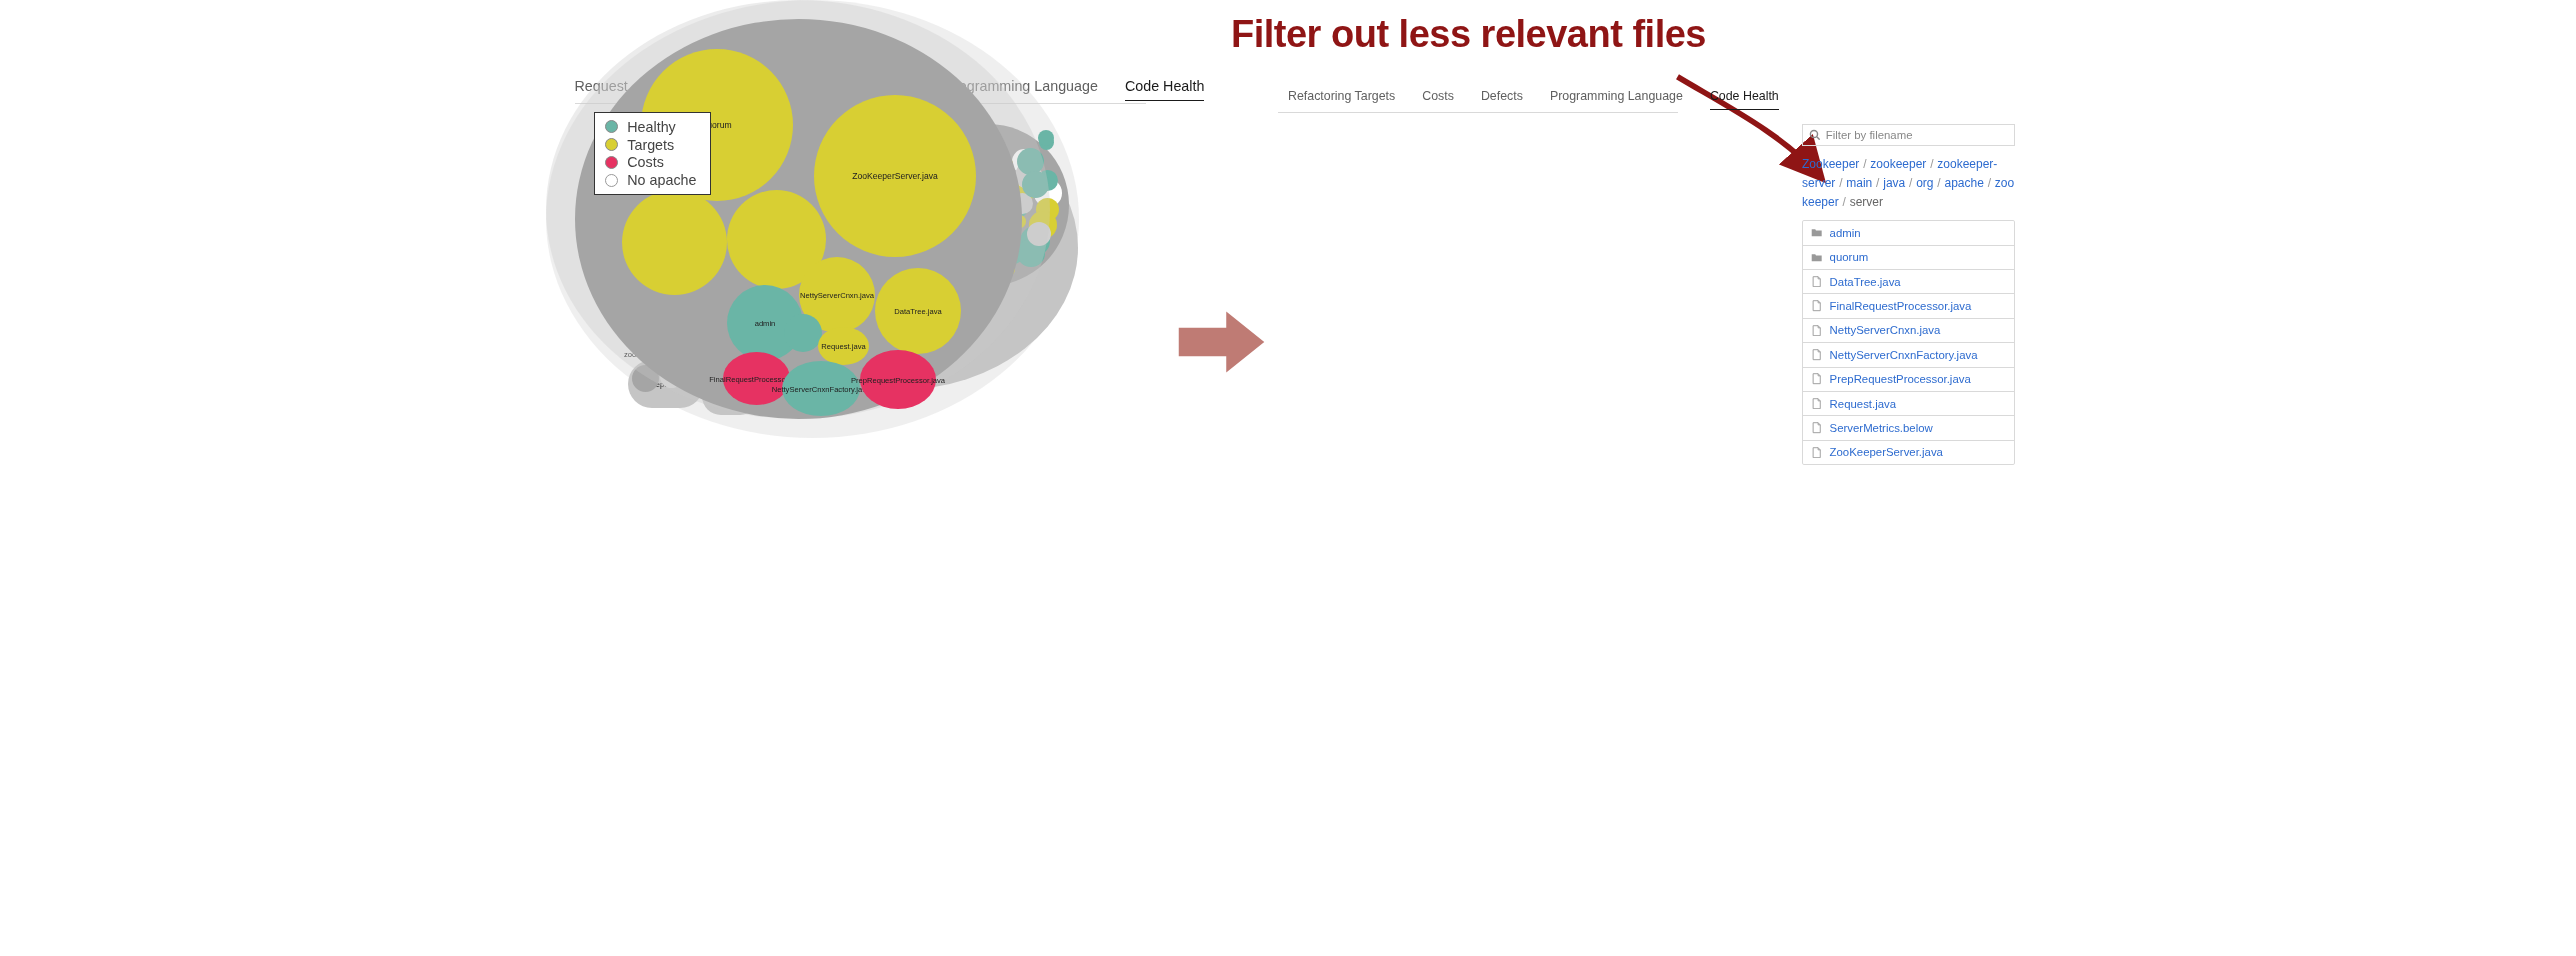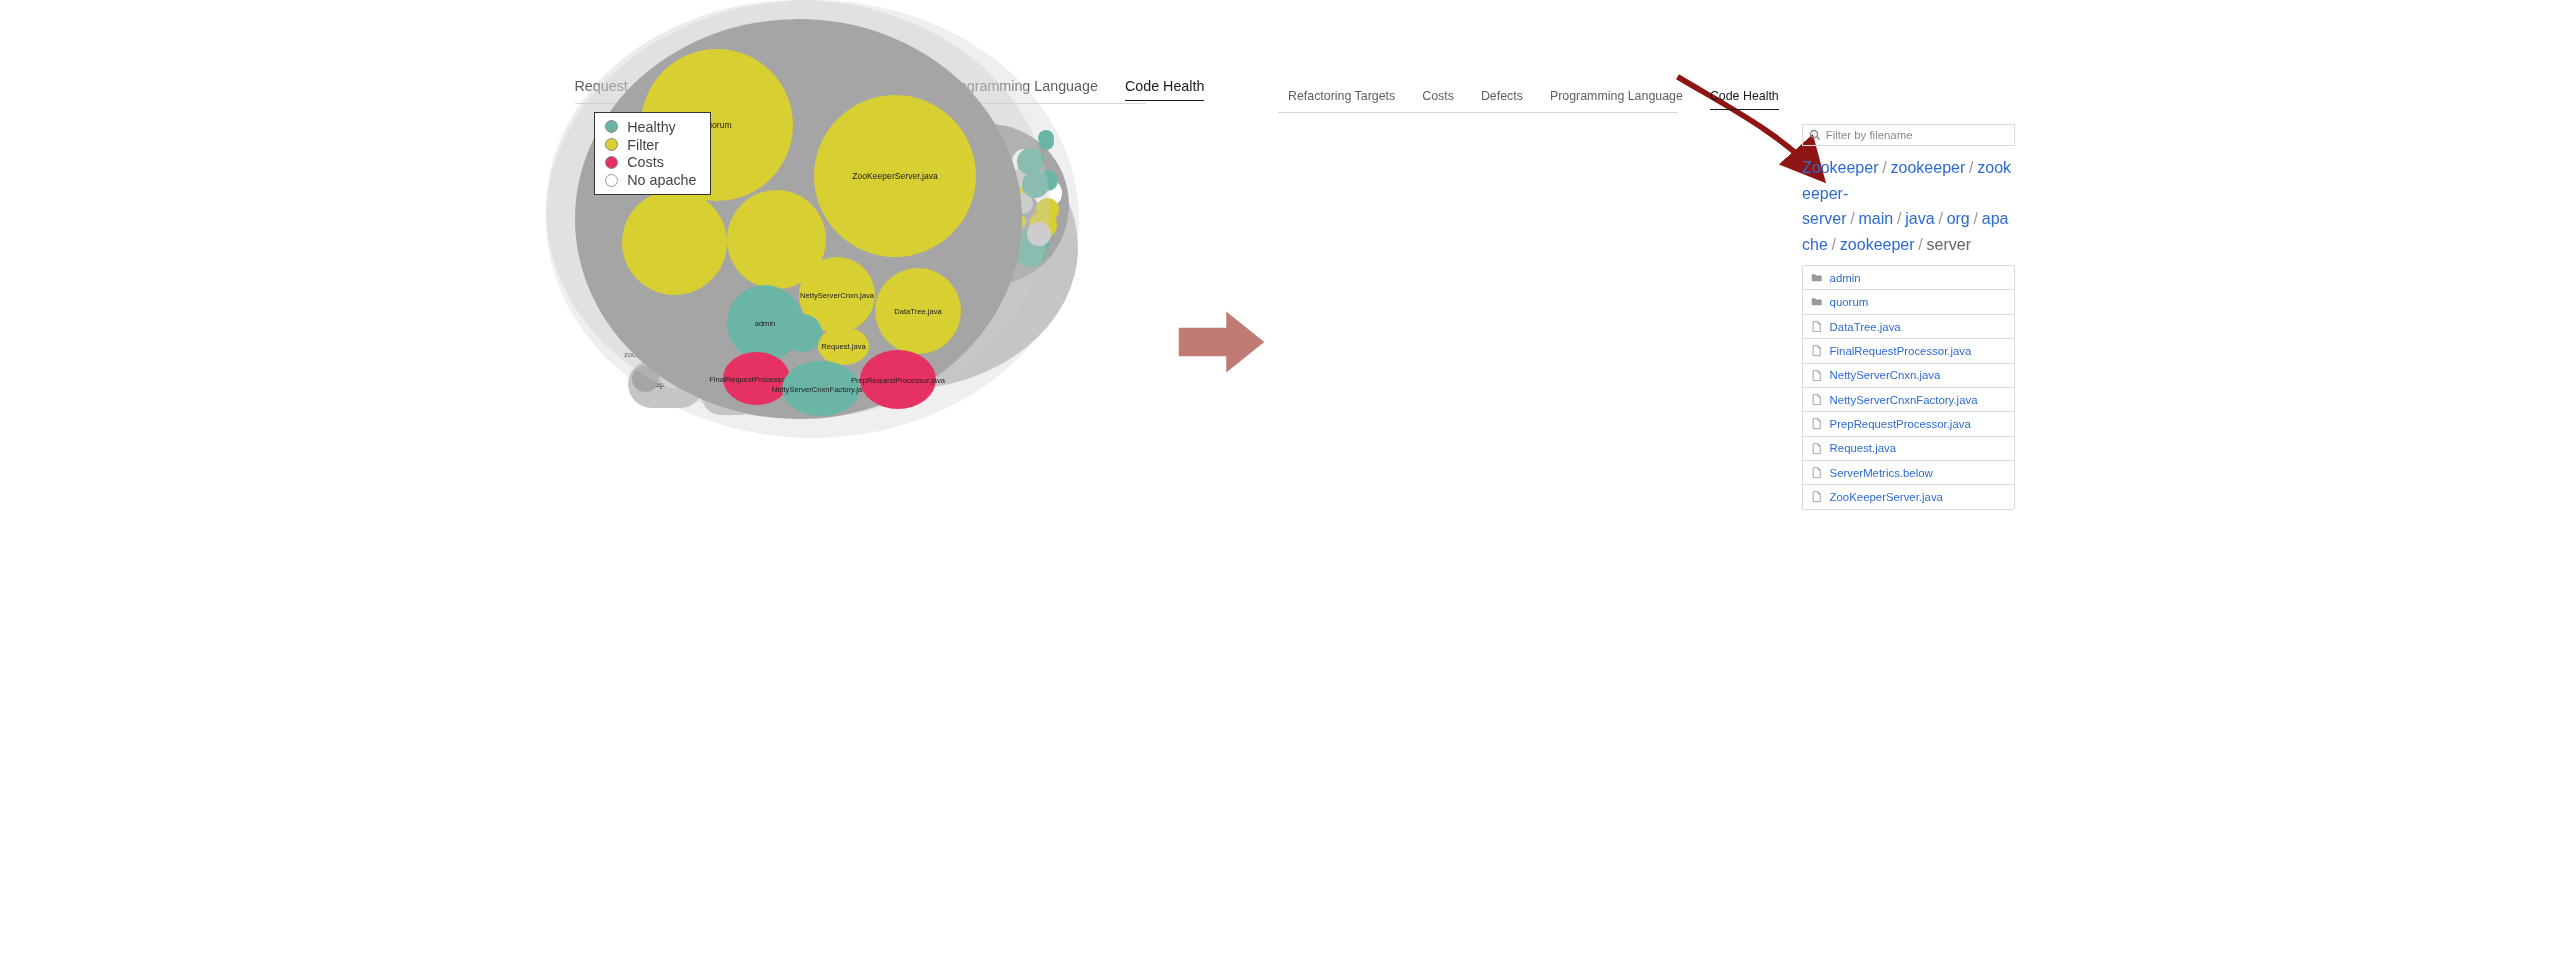--- a/index.html
+++ b/index.html
@@ -145,21 +145,21 @@
     position:absolute;
     left:40%; top:50%;
     width:11.4px;height:11.4px;border-radius:50%;
     background:#fff;border:1px solid #aaa;
     transform:translate(-50%,-50%);
     box-shadow:0 0 1.9px rgba(0,0,0,.2);
   }
   .crumbs{
     margin-top:9.5px;
     line-height:1.6;
-    font-size:16px;
+    font-size:12px;
     word-break:break-word;
   }
   .crumbs .c{color:var(--link);cursor:pointer;}
   .crumbs .sep{color:#999;margin:0 3.8px;}
   .crumbs .last{color:#666;}
   .file-list{
     margin-top:7.6px;
     border:1px solid var(--border);
     border-radius:1.9px;
   }
@@ -171,20 +171,21 @@
     cursor:pointer;
   }
   .file-row:last-child{border-bottom:none;}
   .file-row .ico{width:11.4px;height:11.4px;color:#999;}
 </style>
 </head>
 <body>
 
 <div class="stage">
 
+  <div class="headline">Filter out less relevant files</div>
 
   <svg class="anno-arrow" viewBox="0 0 200 130">
     <defs>
       <marker id="ahead" viewBox="0 0 10 10" refX="8" refY="5" markerWidth="8" markerHeight="8" orient="auto">
         <path d="M0,0 L10,5 L0,10 z" fill="#8f1515"></path>
       </marker>
     </defs>
     <path d="M30,10 C80,40 140,70 180,115" fill="none" stroke="#8f1515" stroke-width="6" marker-end="url(#ahead)"></path>
   </svg>
 
@@ -207,21 +208,21 @@
     </div>
   <div class="tab-line" style="left:732px;top:112px;width:400px;"></div>
 
   <div class="legend">
     <div class="legend-row">
         <span class="dot healthy"></span>
         <span>Healthy</span>
       </div>
     <div class="legend-row">
         <span class="dot warning"></span>
-        <span>Filter</span>
+        <span>Targets</span>
       </div>
     <div class="legend-row">
         <span class="dot alert"></span>
         <span>Costs</span>
       </div>
     <div class="legend-row">
         <span class="dot noscore"></span>
         <span>No apache</span>
       </div>
   </div>

